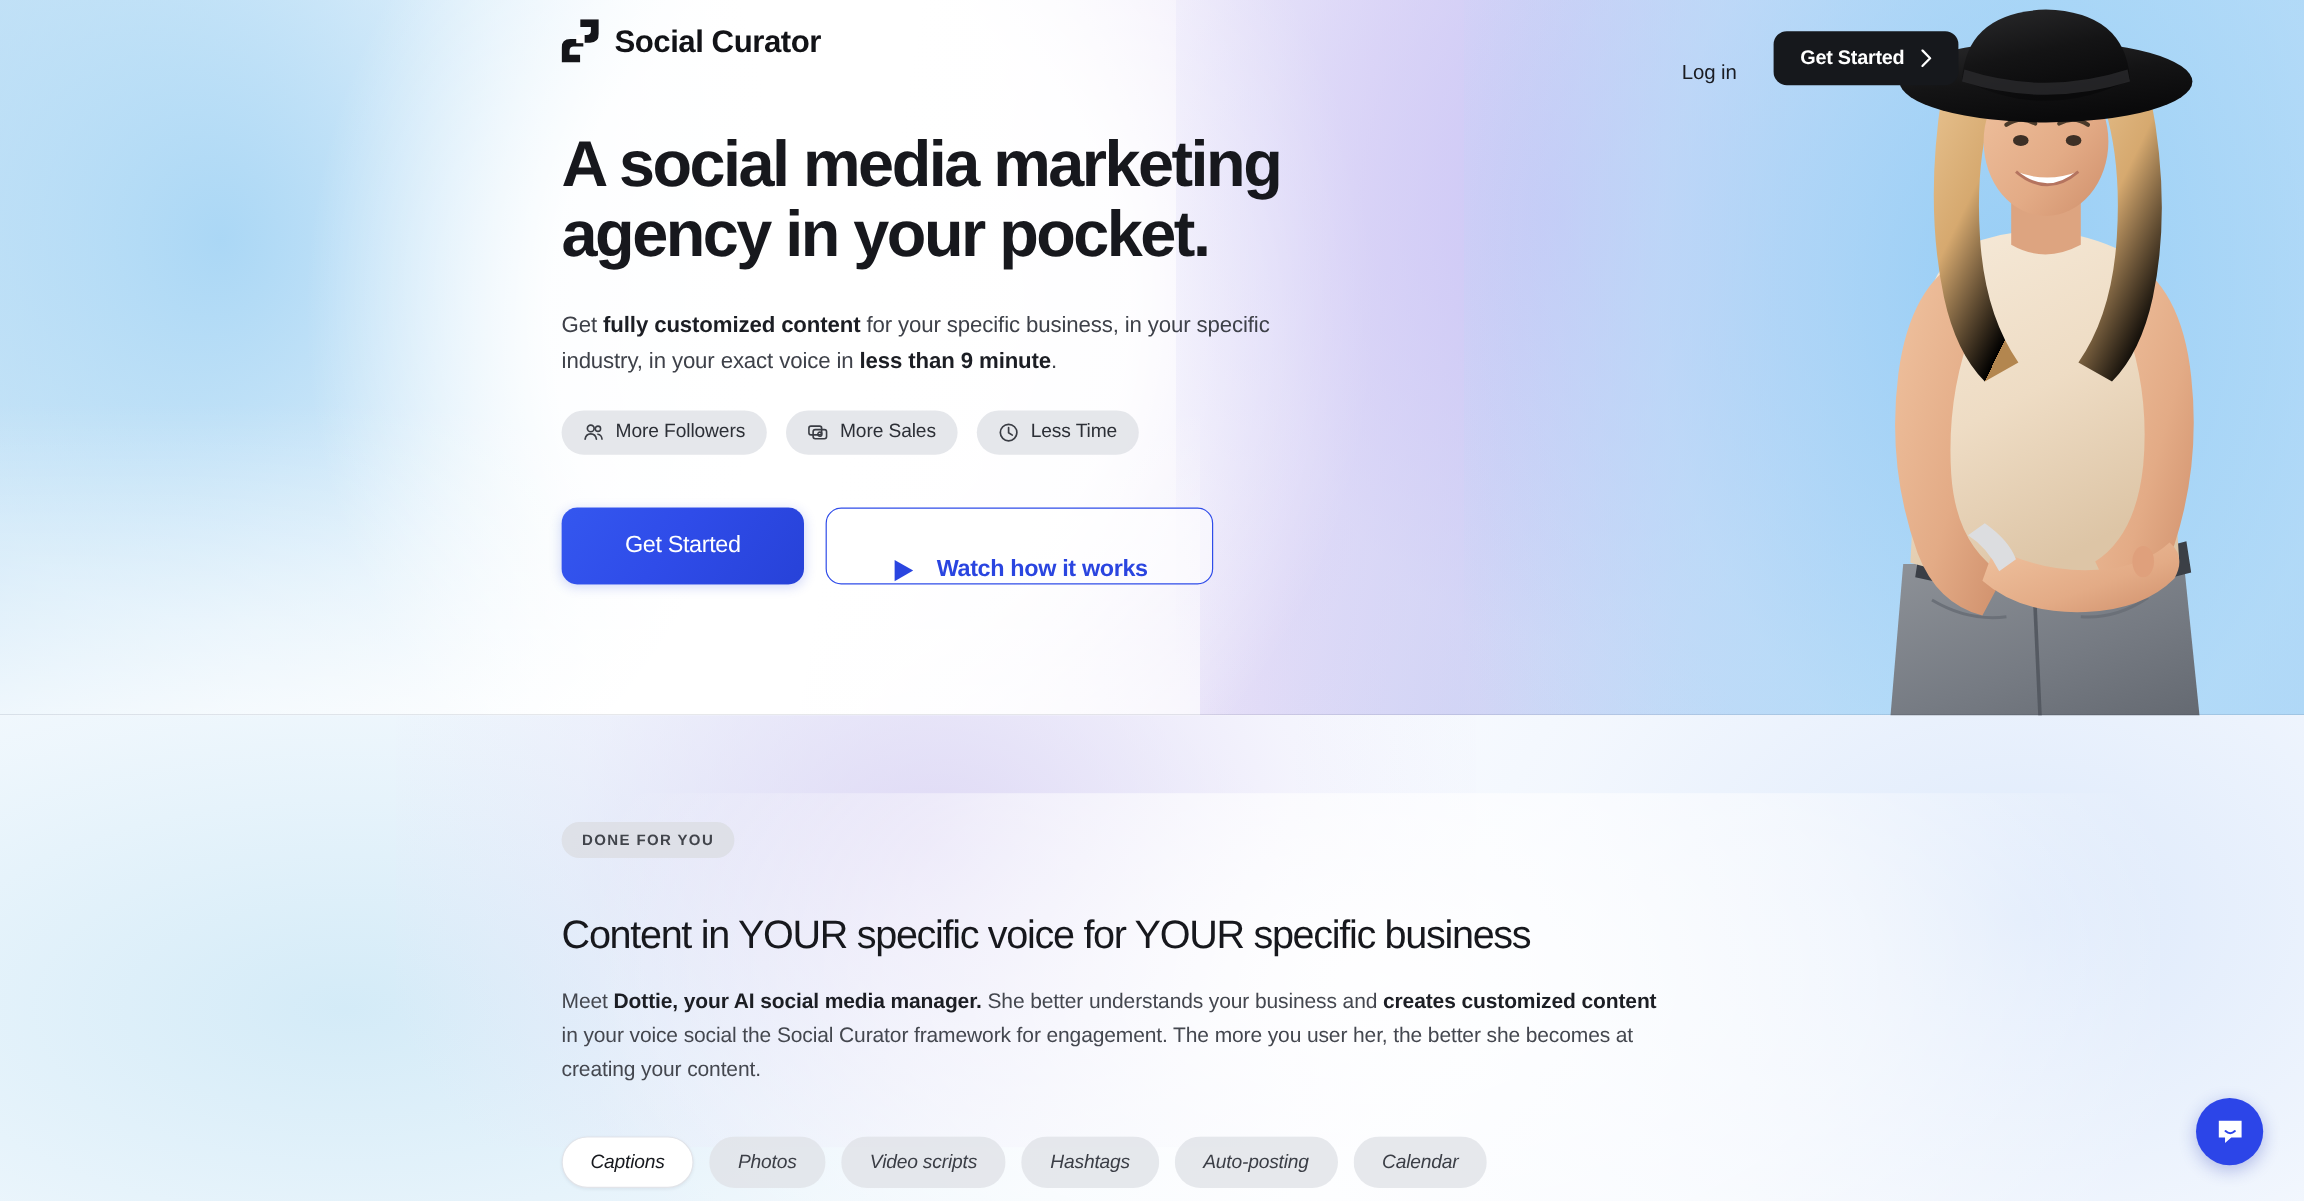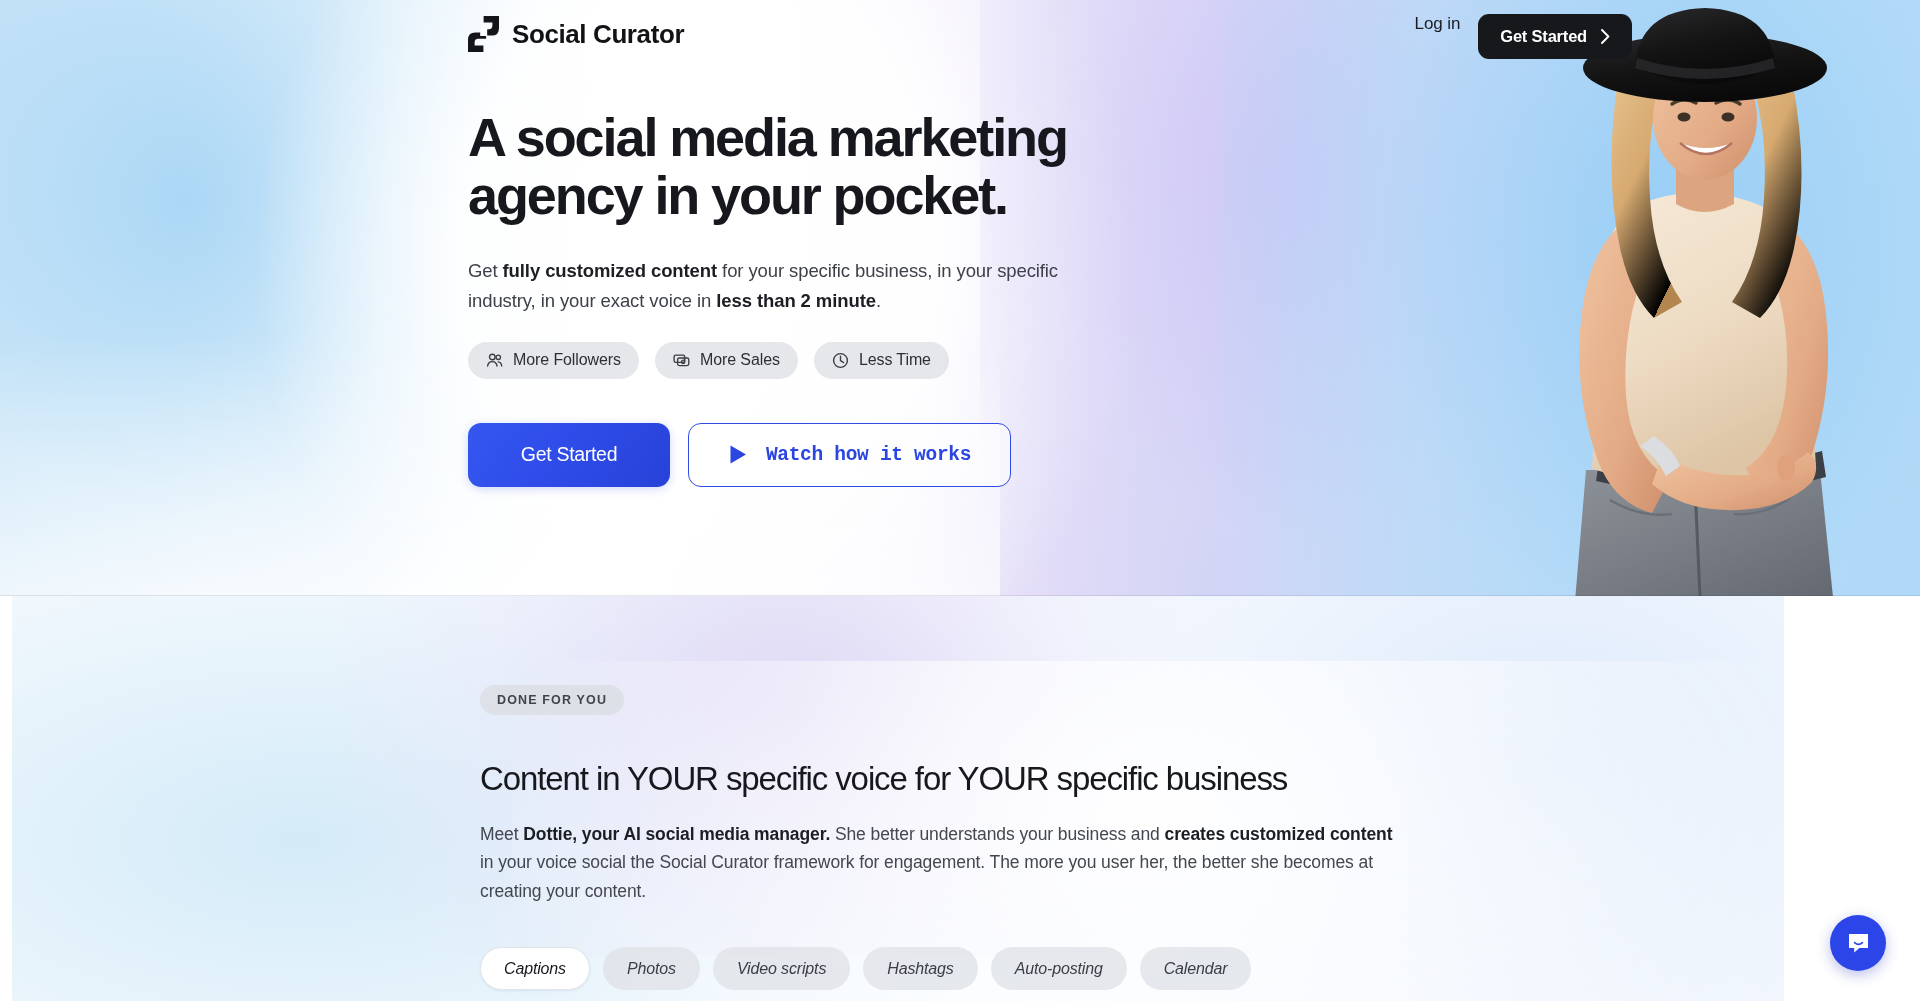--- a/index.html
+++ b/index.html
@@ -59,22 +59,22 @@
   .brand {
     position:absolute; left:468px; top:16px;
     display:flex; align-items:center; gap:13px;
   }
   .brand-mark { width:31px; height:36px; display:block; }
   .brand-name {
     font-size:26px; font-weight:700; letter-spacing:-.4px; color:#121317;
     font-family:"Liberation Sans", sans-serif;
   }
   .nav-right {
-    position:absolute; right:288px; top:14px;
-    display:flex; align-items:flex-start; gap:18px;
+    position:absolute; right:288px; top:26px;
+    display:flex; align-items:flex-end; gap:31px;
   }
   .login-link {
     font-size:17px; color:#1a1c22; font-weight:400; text-decoration:none;
     letter-spacing:-.1px; cursor:pointer; background:none; border:none;
     font-family:"Liberation Sans", sans-serif;
   }
   .btn-dark {
     display:inline-flex; align-items:center; gap:14px;
     height:45px; padding:0 22px;
     background:#16181c; color:#fff; border:none; border-radius:11px;
@@ -112,44 +112,44 @@
   .btn-primary {
     display:inline-flex; align-items:center; justify-content:center;
     width:202px; height:64px;
     background:linear-gradient(125deg,#3457ef 0%,#2f4ce9 45%,#2742d8 100%);
     color:#fff; border:none; border-radius:13px;
     font-size:19.5px; font-weight:500; letter-spacing:-.3px; cursor:pointer;
     box-shadow:0 2px 10px rgba(44,72,224,.22);
     font-family:"Liberation Sans", sans-serif;
   }
   .btn-outline {
-    display:inline-flex; align-items:center; justify-content:center; gap:18px;
+    display:inline-flex; align-items:flex-end; justify-content:center; gap:18px;
     width:323px; height:64px;
     background:rgba(255,255,255,.55);
     color:#2a45e0; border:1.6px solid #2f4ce9; border-radius:13px;
     font-size:19.5px; font-weight:700; letter-spacing:-.3px; cursor:pointer;
-    font-family:Liberation Mono, monospace;
+    font-family:Liberation Sans, sans-serif;
   }
   .btn-outline .play { display:block; width:20px; height:21px; }
 
   
   .hero-photo {
     position:absolute; right:0px; top:0px; width:430px; height:685px;
     z-index:20; pointer-events:none;
   }
   .hero-photo svg { display:block; width:100%; height:100%; }
 
   .hero-divider {
     position:absolute; left:0; top:595px; width:1920px; height:1px;
     background:rgba(23,30,60,.10); z-index:35;
   }
 
   
   .section2 {
-    position:absolute; left:12px; top:596px; width:1772px; height:405px;
+    position:absolute; left:0; top:596px; width:1920px; height:405px;
     overflow:hidden;
   }
   .s2-bg { position:absolute; inset:0; background:#fafcff; }
   .s2-bg .b1 {
     position:absolute; left:-300px; top:-120px; width:1400px; height:760px;
     background:radial-gradient(ellipse at 42% 48%, rgba(205,232,246,.85) 0%, rgba(226,241,250,.5) 45%, rgba(250,252,255,0) 74%);
   }
   .s2-bg .b2 {
     position:absolute; left:330px; top:-260px; width:900px; height:620px;
     background:radial-gradient(ellipse at 50% 60%, rgba(218,209,243,.8) 0%, rgba(233,229,249,.38) 48%, rgba(250,252,255,0) 76%);
@@ -312,21 +312,21 @@
       </div>
     </nav>
 
     <div class="hero-copy">
       <h1 class="headline">
         <span>A social media marketing</span><br>
         <span>agency in your pocket.</span>
       </h1>
 
       <p class="subhead">
-        <span>Get </span><b>fully customized content</b><span> for your specific business, in your specific industry, in your exact voice in </span><b>less than 2 minute</b><span>.</span>
+        <span>Get </span><b>fully customized content</b><span> for your specific business, in your specific industry, in your exact voice in </span><b>less than 9 minute</b><span>.</span>
       </p>
 
       <div class="pills">
         <button class="pill">
           <svg width="17" height="17" viewBox="0 0 17 17" xmlns="http://www.w3.org/2000/svg">
             <circle cx="6.3" cy="5" r="2.8" stroke="#3a3d44" stroke-width="1.4" fill="none"></circle>
             <path d="M1.6 14 q.6 -4.4 4.7 -4.4 q4.1 0 4.7 4.4" stroke="#3a3d44" stroke-width="1.4" fill="none" stroke-linecap="round"></path>
             <circle cx="12.3" cy="5.3" r="2.2" stroke="#3a3d44" stroke-width="1.3" fill="none"></circle>
             <path d="M12.2 9.8 q3.1 .3 3.5 4.2" stroke="#3a3d44" stroke-width="1.3" fill="none" stroke-linecap="round"></path>
           </svg>

